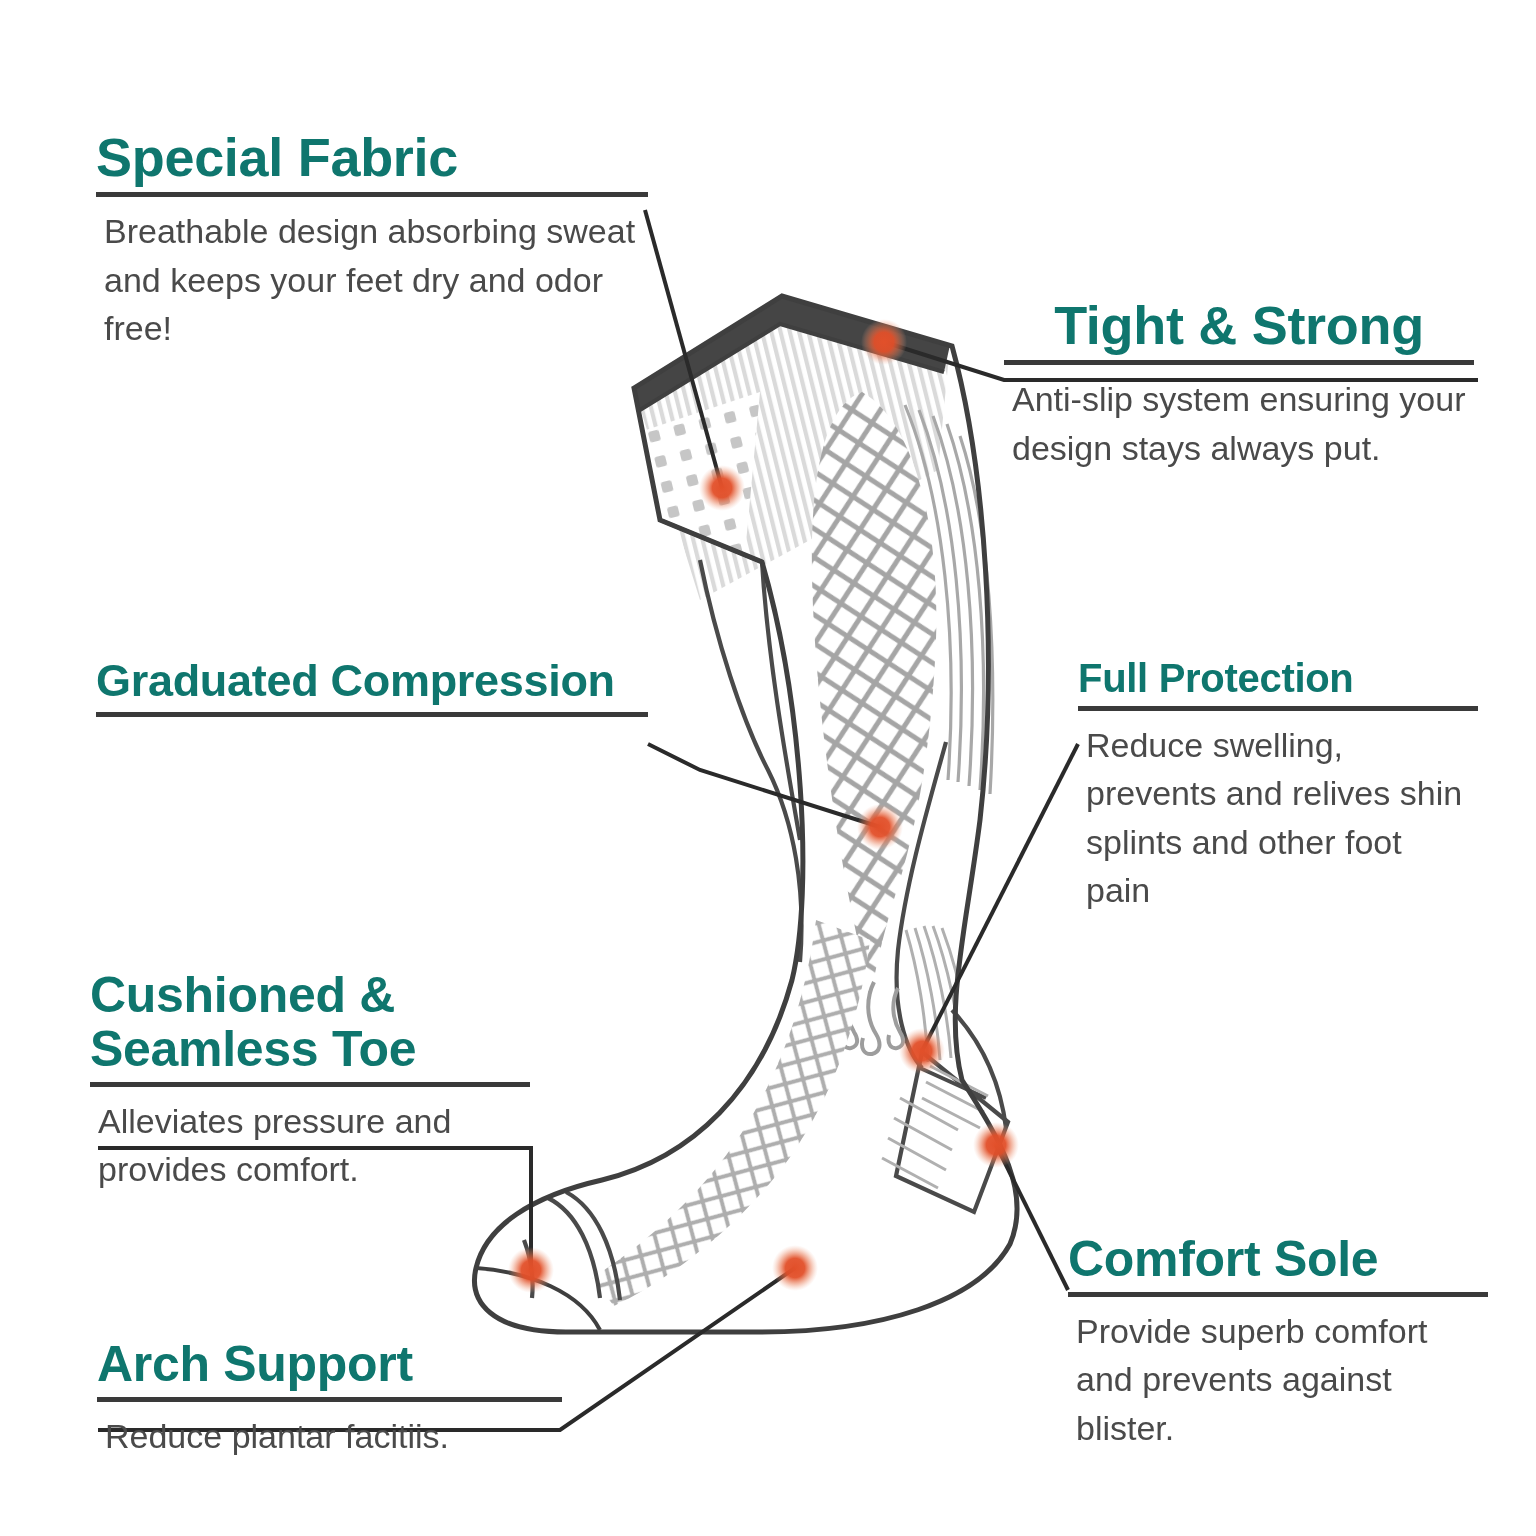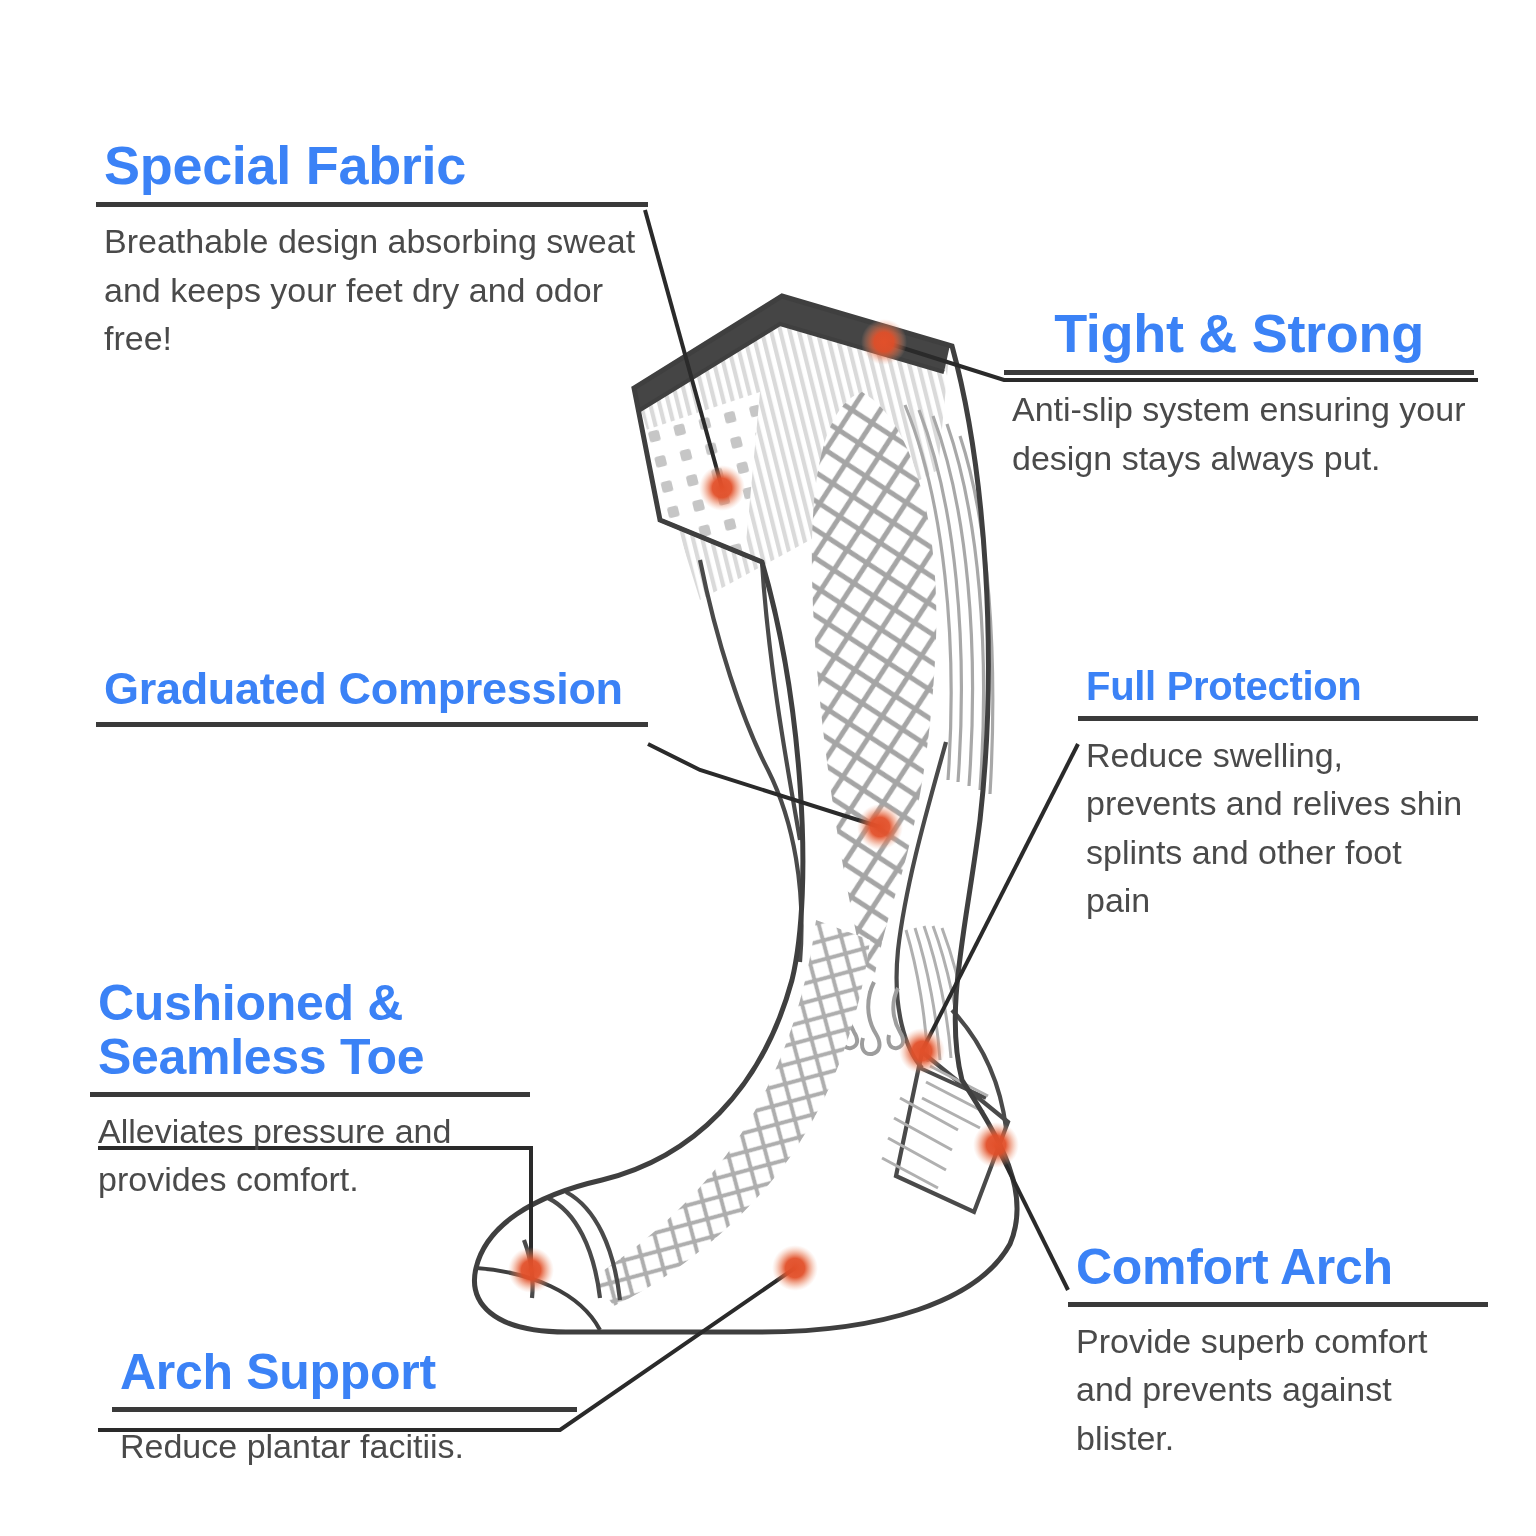--- a/index.html
+++ b/index.html
@@ -19,25 +19,25 @@
     position: absolute;
     left: 0; top: 0;
     width: 1536px;
     height: 1536px;
   }
   .callout {
     position: absolute;
   }
   .callout .title {
     font-weight: bold;
-    color: #3b82f6;
+    color: #0f766e;
     letter-spacing: -0.3px;
     white-space: pre-line;
     line-height: 1.08;
-    margin: 8px;
+    margin: 0;
   }
   .callout .rule {
     height: 0;
     border-top: 5px solid #3a3a3a;
     margin: 6px 0 10px 0;
   }
   .callout .body {
     color: #4a4a4a;
     font-size: 34px;
     line-height: 1.42;
@@ -57,21 +57,21 @@
 
   #c-full-protection     { left: 1078px; top: 657px;  width: 400px; }
   #c-full-protection .title { font-size: 40px; }
 
   #c-cushioned           { left: 90px;  top: 968px;  width: 440px; }
   #c-cushioned .title    { font-size: 50px; }
 
   #c-comfort-sole        { left: 1068px; top: 1232px; width: 420px; }
   #c-comfort-sole .title { font-size: 50px; }
 
-  #c-arch-support        { left: 112px;  top: 1337px; width: 465px; }
+  #c-arch-support        { left: 97px;  top: 1337px; width: 465px; }
   #c-arch-support .title { font-size: 50px; }
 </style>
 </head>
 <body>
 
 <div id="page">
 
   <svg id="art" viewBox="0 0 1536 1536">
     <defs>
 
@@ -312,21 +312,21 @@
   </div>
 
   <div class="callout" id="c-cushioned">
     <div class="title">Cushioned &amp;
 Seamless Toe</div>
     <div class="rule"></div>
     <div class="body">Alleviates pressure and provides comfort.</div>
   </div>
 
   <div class="callout" id="c-comfort-sole">
-    <div class="title">Comfort Arch</div>
+    <div class="title">Comfort Sole</div>
     <div class="rule"></div>
     <div class="body">Provide superb comfort and prevents against blister.</div>
   </div>
 
   <div class="callout" id="c-arch-support">
     <div class="title">Arch Support</div>
     <div class="rule"></div>
     <div class="body">Reduce plantar facitiis.</div>
   </div>
 

